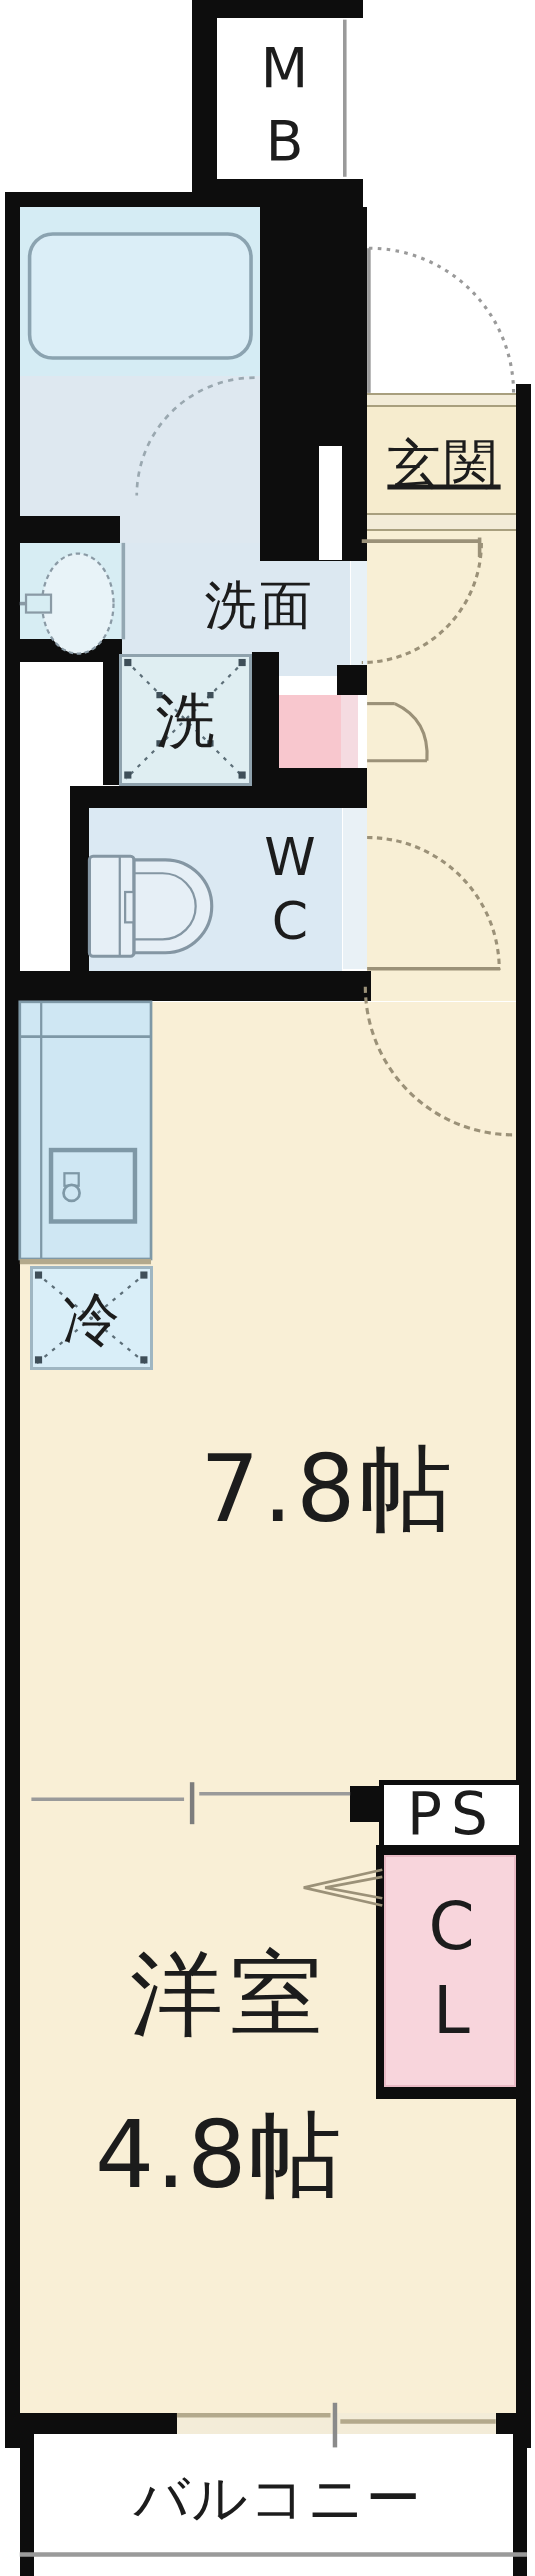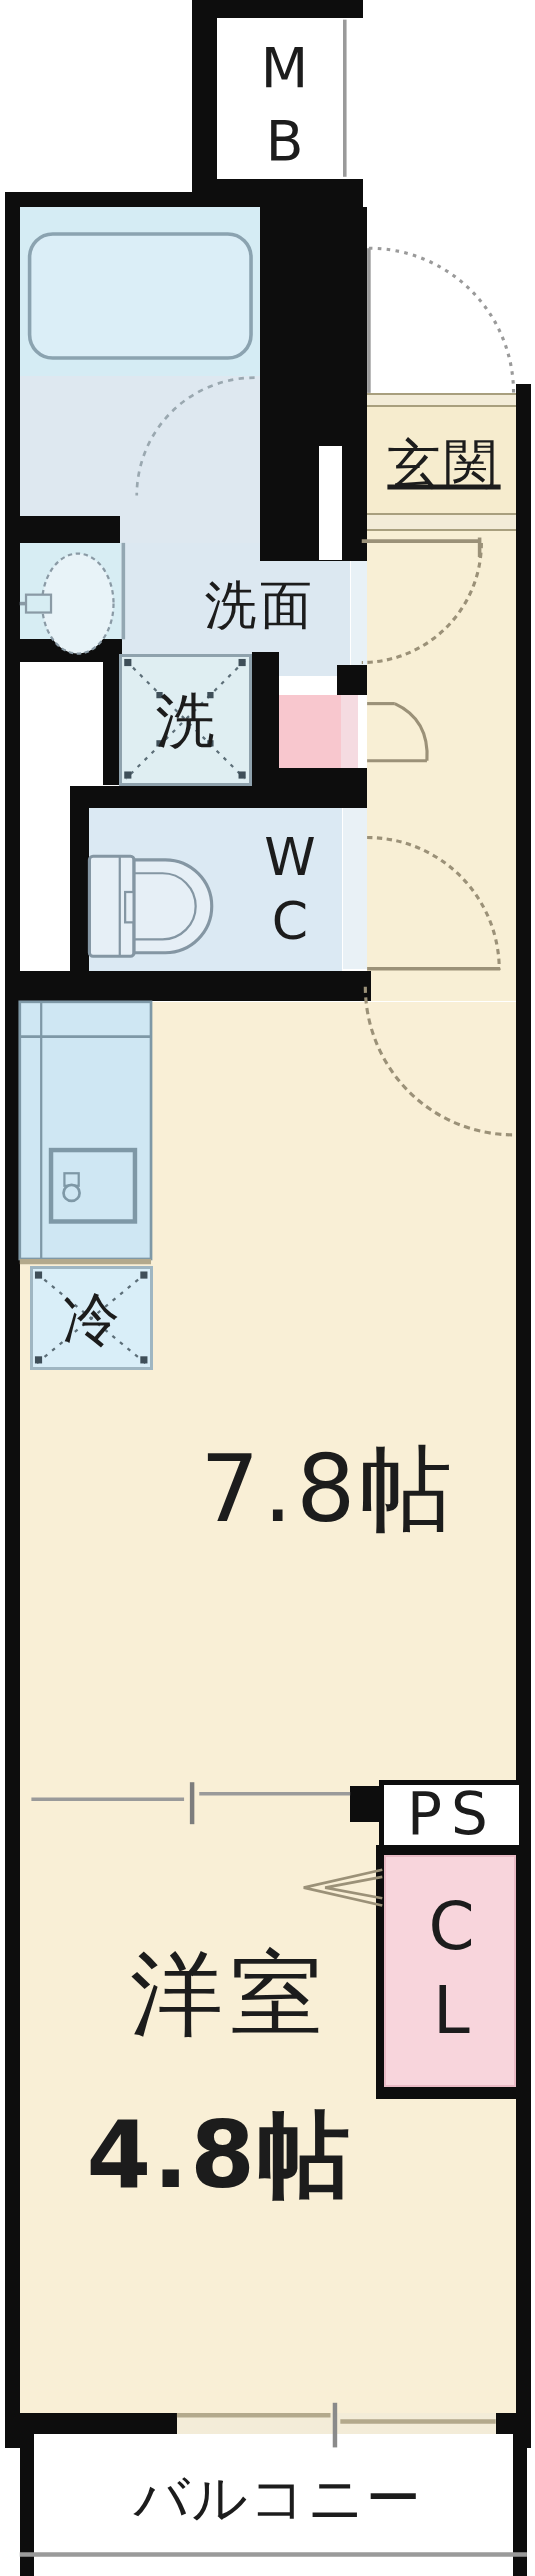--- a/index.html
+++ b/index.html
@@ -170,17 +170,17 @@
   <div class="label vtext" style="left:284px;top:109px;font-size:55px;letter-spacing:9px;">MB</div>
   <div class="label" style="left:444px;top:463px;font-size:53px;letter-spacing:3.6px;text-decoration:underline;">玄関</div>
   <div class="label" style="left:238px;top:605px;font-size:52px;letter-spacing:3.6px;margin-left:22px;">洗面</div>
   <div class="label" style="left:185px;top:720px;font-size:59px;">洗</div>
   <div class="label vtext" style="left:290px;top:891px;font-size:52px;letter-spacing:3.6px;">WC</div>
   <div class="label" style="left:91px;top:1319px;font-size:57px;">冷</div>
   <div class="label" style="left:304px;top:1489px;font-size:93px;letter-spacing:3.6px;margin-left:24px;">7.8帖</div>
   <div class="label" style="left:452px;top:1814px;font-size:58px;letter-spacing:9px;">PS</div>
   <div class="label vtext" style="left:451px;top:1972px;font-size:66px;letter-spacing:7.1px;">CL</div>
   <div class="label" style="left:230px;top:1994px;font-size:93px;letter-spacing:7.1px;">洋室</div>
-  <div class="label" style="left:219px;top:2155px;font-size:93px;letter-spacing:1.8px;font-weight:bold;">4.8帖</div>
+  <div class="label" style="left:219px;top:2155px;font-size:93px;letter-spacing:1.8px;">4.8帖</div>
   <div class="label" style="left:278px;top:2498px;font-size:55px;letter-spacing:1.8px;">バルコニー</div>
 
 </div>
 
 
 </body></html>

